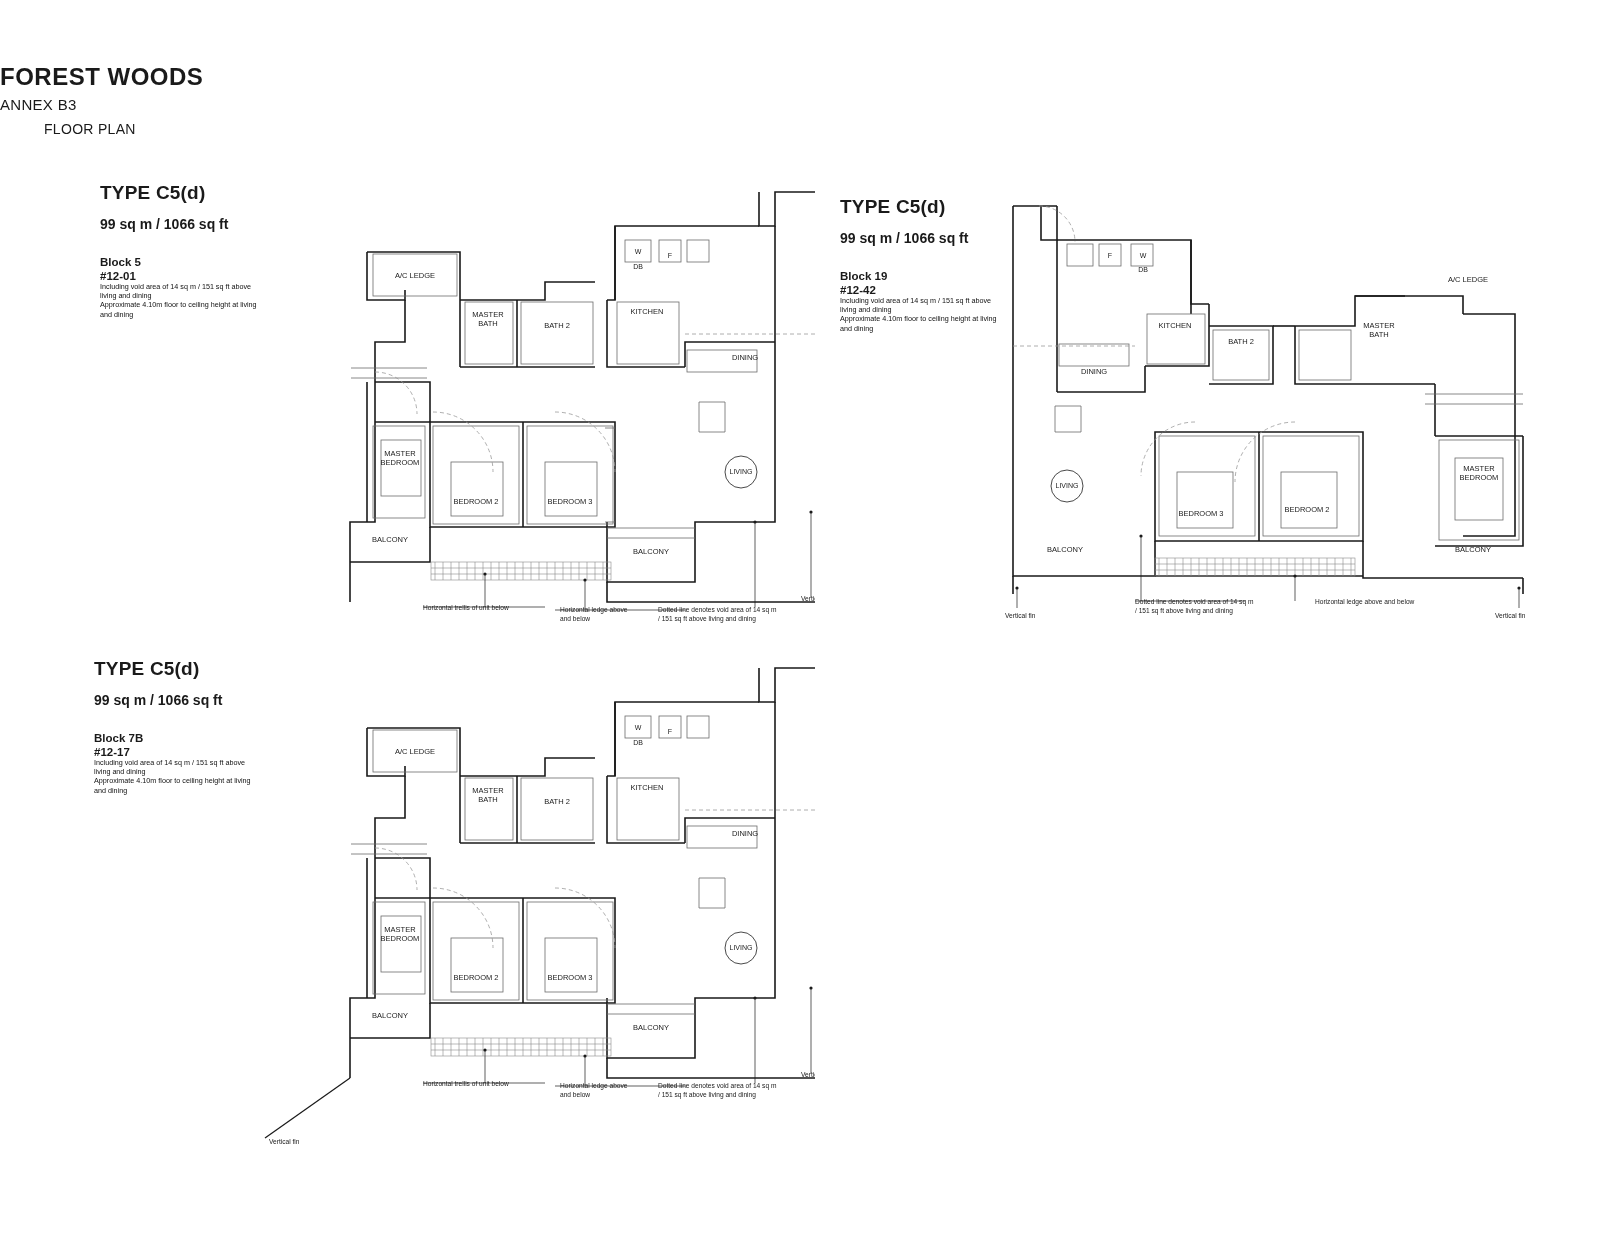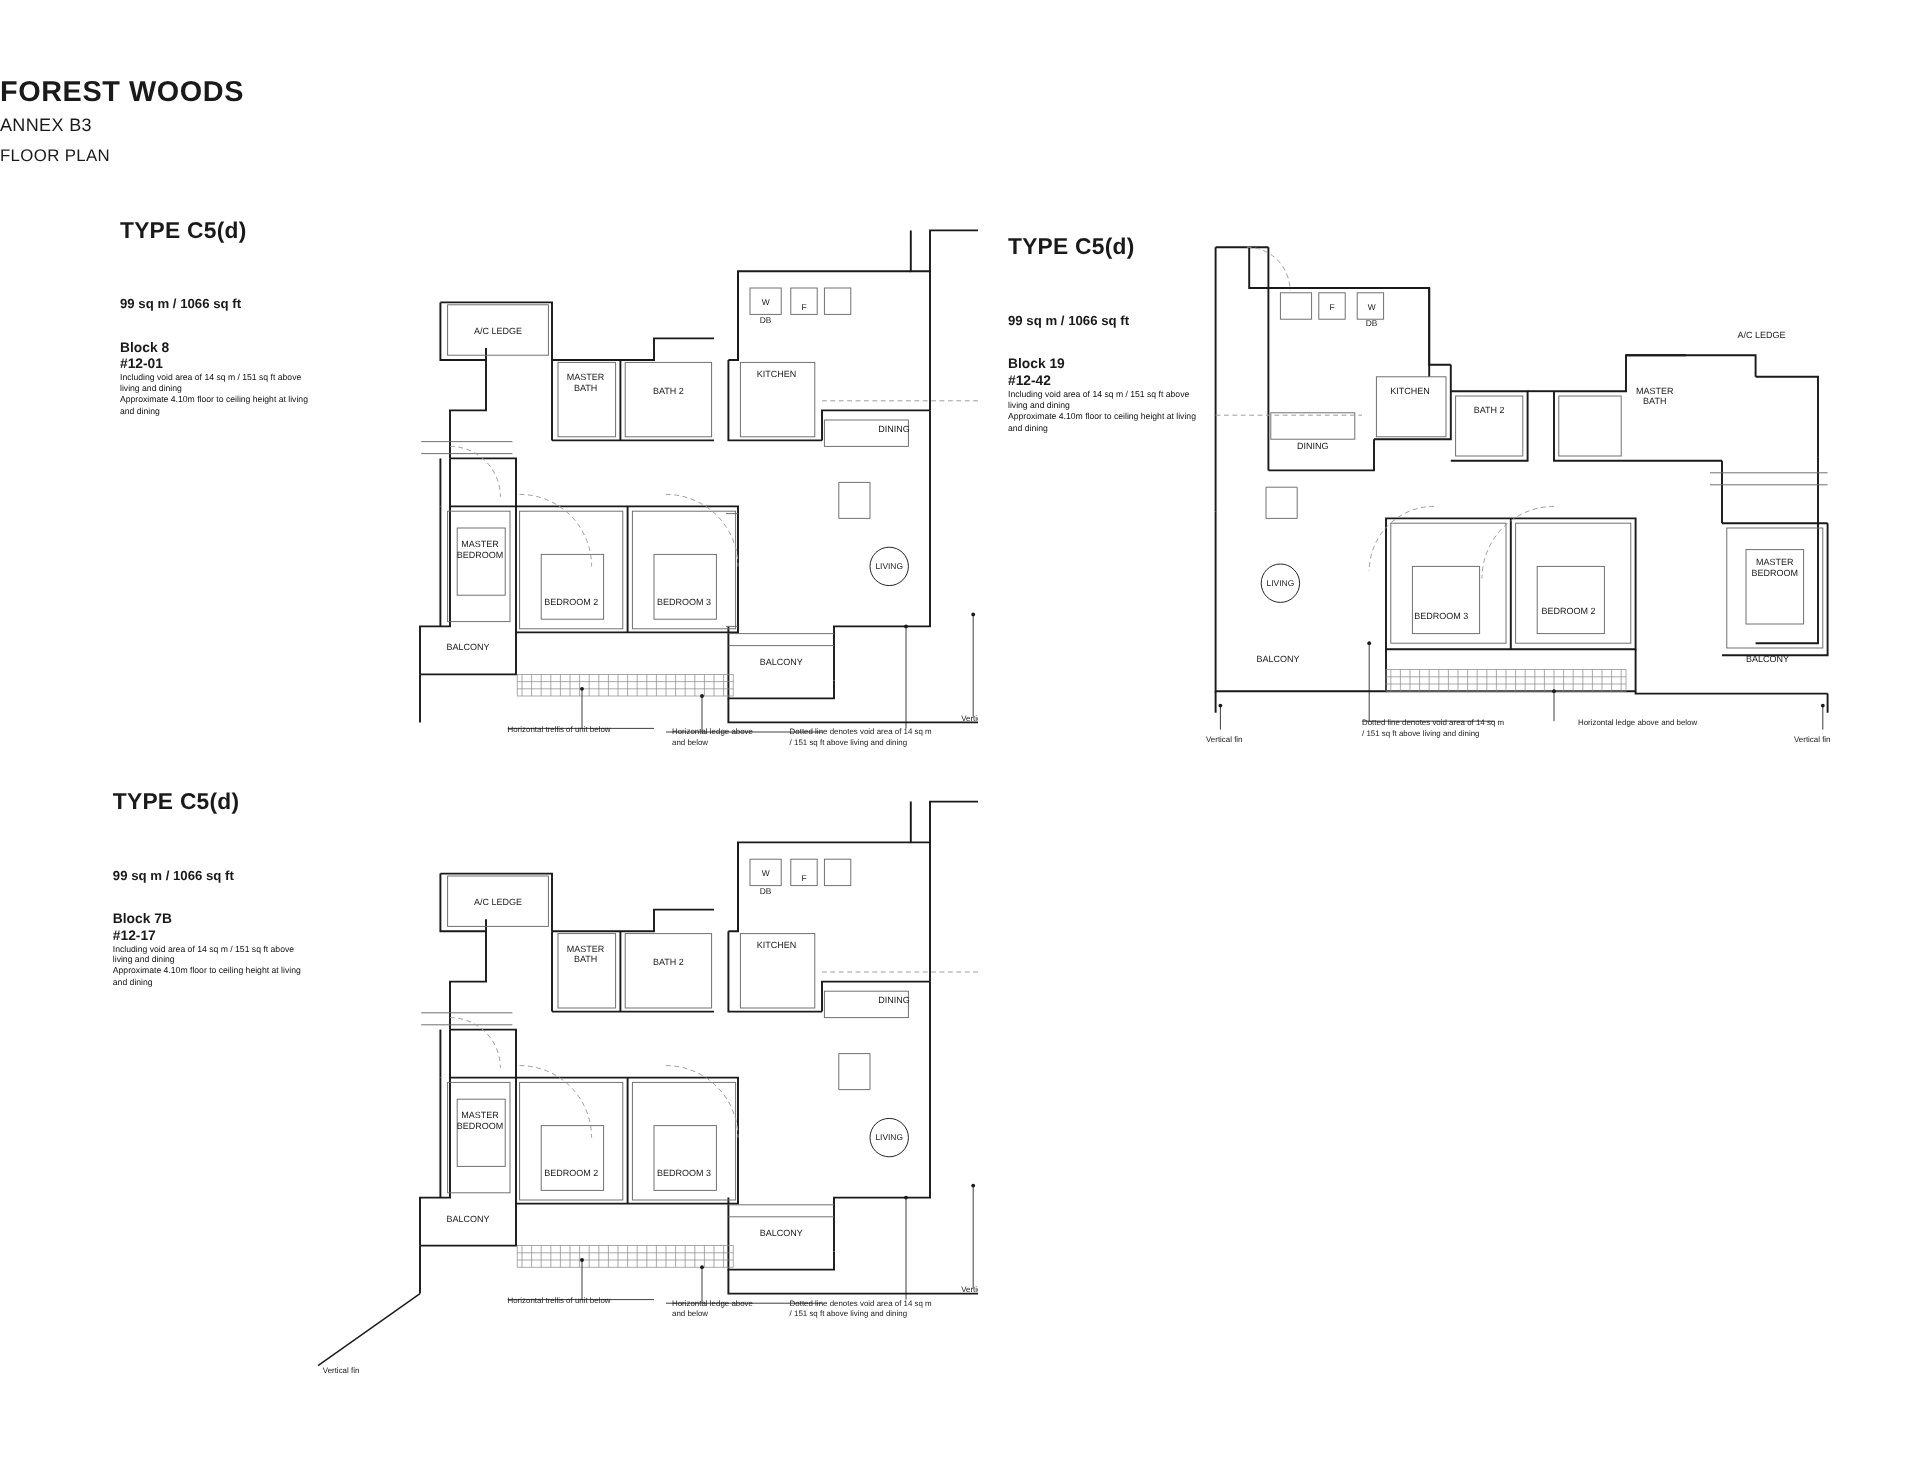--- a/index.html
+++ b/index.html
@@ -33,39 +33,40 @@
   .header .subtitle {
     font-size: 15px;
     font-weight: normal;
     line-height: 26px;
     letter-spacing: 0.3px;
   }
   .header .sub2 {
     font-size: 14px;
     line-height: 22px;
     letter-spacing: 0.3px;
+    padding-left: 44px;
   }
 
   
   .plan {
     position: absolute;
   }
   .plan-label {
     position: absolute;
   }
   .type-name {
     font-size: 19px;
     font-weight: bold;
     letter-spacing: 0.2px;
     white-space: nowrap;
   }
   .area {
-    font-size: 11px;
+    font-size: 14px;
     font-weight: bold;
-    margin-top: 44px;
+    margin-top: 12px;
     white-space: nowrap;
   }
   .blk {
     font-size: 11.5px;
     font-weight: bold;
     margin-top: 24px;
     white-space: nowrap;
   }
   .unit {
     font-size: 11.5px;
@@ -95,21 +96,21 @@
 <div class="header">
   <div class="title">FOREST WOODS</div>
   <div class="subtitle">ANNEX B3</div>
   <div class="sub2">FLOOR PLAN</div>
 </div>
 
 <div class="plan" style="left:100px; top:182px;">
   <div class="plan-label" style="left:0; top:0; width:200px;">
     <div class="type-name">TYPE C5(d)</div>
     <div class="area">99 sq m / 1066 sq ft</div>
-    <div class="blk">Block 8</div>
+    <div class="blk">Block 5</div>
     <div class="unit">#12-01</div>
     <div class="note"><span style="white-space:pre-line">Including void area of 14 sq m / 151 sq ft above living and dining
 Approximate 4.10m floor to ceiling height at living and dining</span></div>
   </div>
 
   <div class="drawing" style="left:155px; top:0px;">
     <svg width="560" height="470" viewBox="0 0 560 470" xmlns="http://www.w3.org/2000/svg">
       <g fill="none" stroke="#1a1a1a" stroke-width="1.6">
 
         <path d="M504 10 L504 44 L520 44 L520 10 L562 10"></path>

